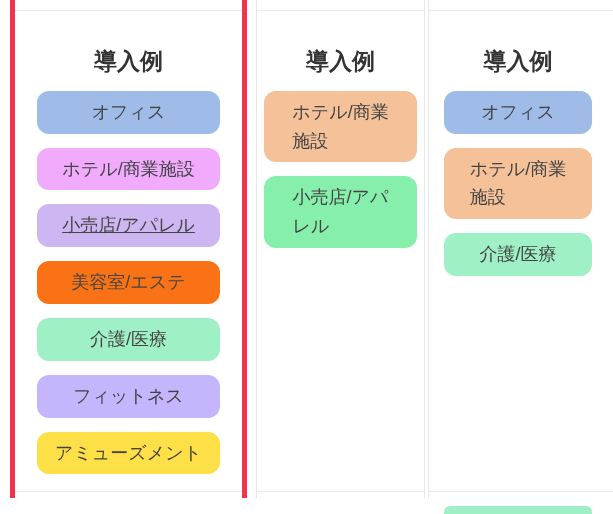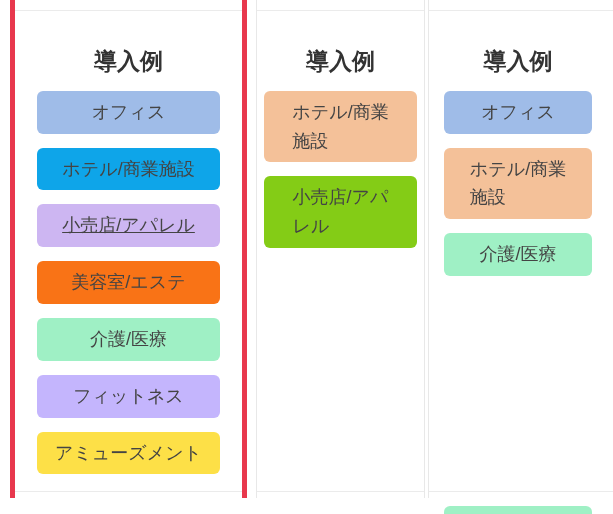--- a/index.html
+++ b/index.html
@@ -72,21 +72,21 @@
   .col-featured .badges { padding: 0 22px; }
   .col-basic .badges { padding: 0 7px; }
   .col-mini .content { padding-left: 15px; padding-right: 26px; box-sizing: border-box; }
   .badge {
     display: flex;
     justify-content: center;
     align-items: center;
     min-height: 42px;
     padding: 7px 0;
     box-sizing: border-box;
-    border-radius: 6px;
+    border-radius: 12px;
     font-size: 18px;
     line-height: 1.6;
     white-space: pre-line;
     text-align: left;
     color: #444;
   }
   .peek-band {
     position: absolute;
     left: 0;
     right: 0;
@@ -105,40 +105,40 @@
 </head>
 <body>
 
 <div class="column col-featured" style="border-color: rgb(232, 56, 77);">
   <div class="sep sep-top"></div>
   <div class="sep sep-bottom"></div>
   <div class="content">
     <div class="heading">導入例</div>
     <div class="badges">
       <div class="badge" style="background: rgb(159, 188, 232);">オフィス</div>
-      <div class="badge" style="background: #0ea5e9;">ホテル/商業施設</div>
+      <div class="badge" style="background: #f0abfc;">ホテル/商業施設</div>
       <div class="badge" style="background: rgb(205, 182, 242); text-decoration: underline;">小売店/アパレル</div>
       <div class="badge" style="background: #f97316;">美容室/エステ</div>
       <div class="badge" style="background: rgb(159, 240, 197);">介護/医療</div>
       <div class="badge" style="background: #c4b5fd;">フィットネス</div>
       <div class="badge" style="background: #fde047;">アミューズメント</div>
     </div>
   </div>
   <div class="peek-band" style="background: rgb(252, 243, 226);"></div>
 </div>
 
 <div class="column col-basic">
   <div class="sep sep-top"></div>
   <div class="sep sep-bottom"></div>
   <div class="content">
     <div class="heading">導入例</div>
     <div class="badges">
       <div class="badge" style="background: rgb(244, 193, 153);">ホテル/商業
 施設</div>
-      <div class="badge" style="background: #84cc16;">小売店/アパ
+      <div class="badge" style="background: #86efac;">小売店/アパ
 レル</div>
     </div>
   </div>
 </div>
 
 <div class="column col-mini">
   <div class="sep sep-top"></div>
   <div class="sep sep-bottom"></div>
   <div class="content">
     <div class="heading">導入例</div>

